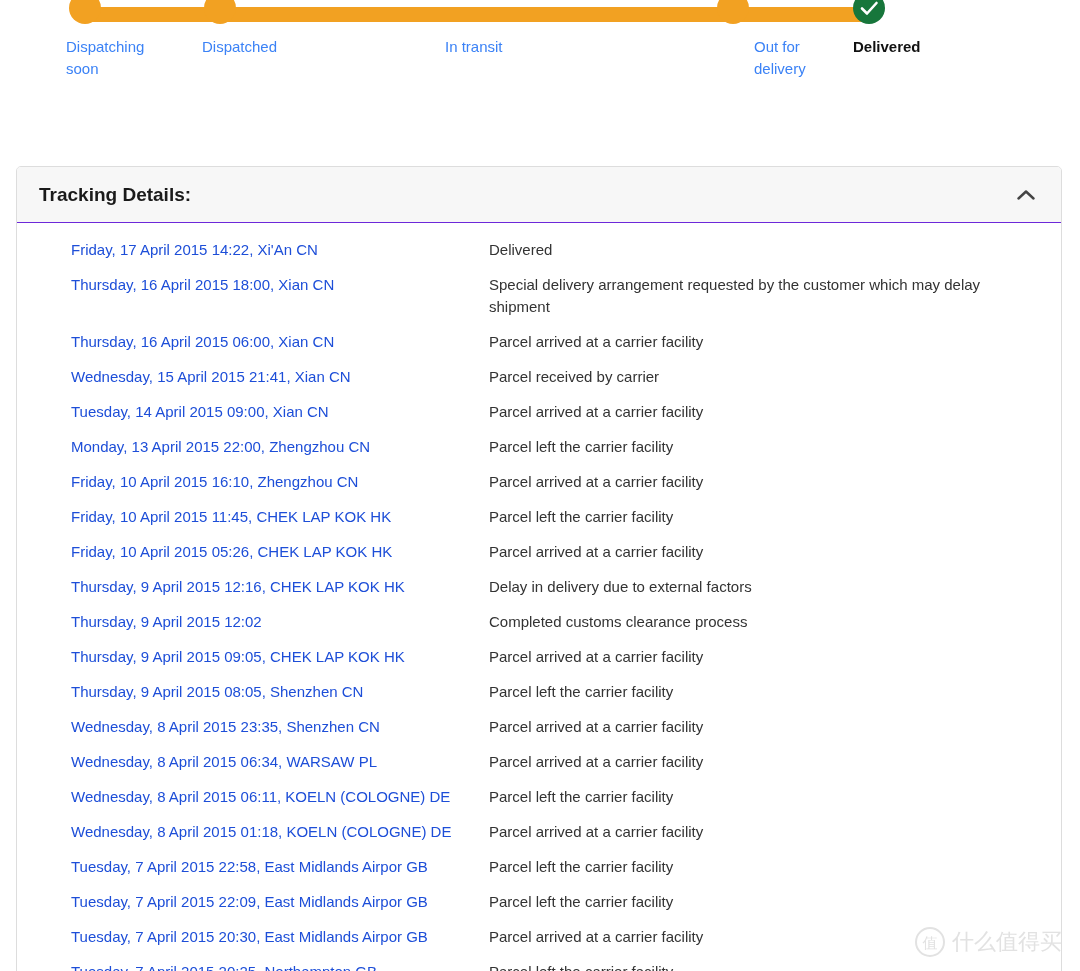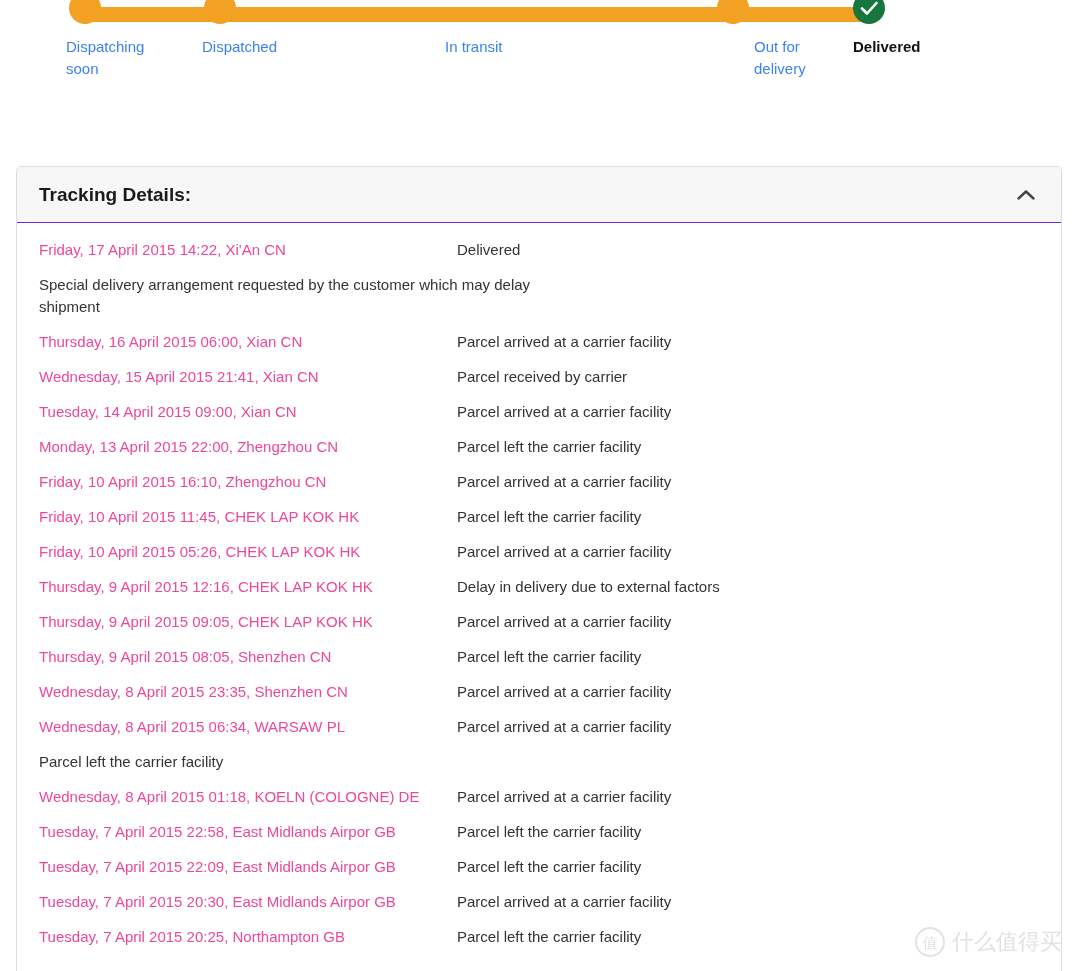--- a/index.html
+++ b/index.html
@@ -102,23 +102,24 @@
   .track-row {
     display: flex;
     align-items: flex-start;
     margin-bottom: 13px;
   }
   .track-when {
     width: 418px;
     flex: 0 0 418px;
     font-size: 15px;
     line-height: 22px;
-    color: #ec4899;
+    color: #1d4ed8;
     padding-right: 10px;
     box-sizing: border-box;
+    margin-left: 32px;
   }
   .track-what {
     flex: 1 1 auto;
     font-size: 15px;
     line-height: 22px;
     color: #333333;
     max-width: 530px;
   }
 
   
@@ -177,20 +178,21 @@
         <polyline points="1.5,9.5 9,2.5 16.5,9.5" fill="none" stroke="#444444" stroke-width="2.4" stroke-linecap="round" stroke-linejoin="round"></polyline>
       </svg>
     </span>
   </div>
   <div id="panel-body">
       <div class="track-row">
         <div class="track-when">Friday, 17 April 2015 14:22, Xi'An CN</div>
         <div class="track-what">Delivered</div>
       </div>
       <div class="track-row">
+        <div class="track-when">Thursday, 16 April 2015 18:00, Xian CN</div>
         <div class="track-what">Special delivery arrangement requested by the customer which may delay shipment</div>
       </div>
       <div class="track-row">
         <div class="track-when">Thursday, 16 April 2015 06:00, Xian CN</div>
         <div class="track-what">Parcel arrived at a carrier facility</div>
       </div>
       <div class="track-row">
         <div class="track-when">Wednesday, 15 April 2015 21:41, Xian CN</div>
         <div class="track-what">Parcel received by carrier</div>
       </div>
@@ -212,36 +214,41 @@
       </div>
       <div class="track-row">
         <div class="track-when">Friday, 10 April 2015 05:26, CHEK LAP KOK HK</div>
         <div class="track-what">Parcel arrived at a carrier facility</div>
       </div>
       <div class="track-row">
         <div class="track-when">Thursday, 9 April 2015 12:16, CHEK LAP KOK HK</div>
         <div class="track-what">Delay in delivery due to external factors</div>
       </div>
       <div class="track-row">
+        <div class="track-when">Thursday, 9 April 2015 12:02</div>
+        <div class="track-what">Completed customs clearance process</div>
+      </div>
+      <div class="track-row">
         <div class="track-when">Thursday, 9 April 2015 09:05, CHEK LAP KOK HK</div>
         <div class="track-what">Parcel arrived at a carrier facility</div>
       </div>
       <div class="track-row">
         <div class="track-when">Thursday, 9 April 2015 08:05, Shenzhen CN</div>
         <div class="track-what">Parcel left the carrier facility</div>
       </div>
       <div class="track-row">
         <div class="track-when">Wednesday, 8 April 2015 23:35, Shenzhen CN</div>
         <div class="track-what">Parcel arrived at a carrier facility</div>
       </div>
       <div class="track-row">
         <div class="track-when">Wednesday, 8 April 2015 06:34, WARSAW PL</div>
         <div class="track-what">Parcel arrived at a carrier facility</div>
       </div>
       <div class="track-row">
+        <div class="track-when">Wednesday, 8 April 2015 06:11, KOELN (COLOGNE) DE</div>
         <div class="track-what">Parcel left the carrier facility</div>
       </div>
       <div class="track-row">
         <div class="track-when">Wednesday, 8 April 2015 01:18, KOELN (COLOGNE) DE</div>
         <div class="track-what">Parcel arrived at a carrier facility</div>
       </div>
       <div class="track-row">
         <div class="track-when">Tuesday, 7 April 2015 22:58, East Midlands Airpor GB</div>
         <div class="track-what">Parcel left the carrier facility</div>
       </div>

